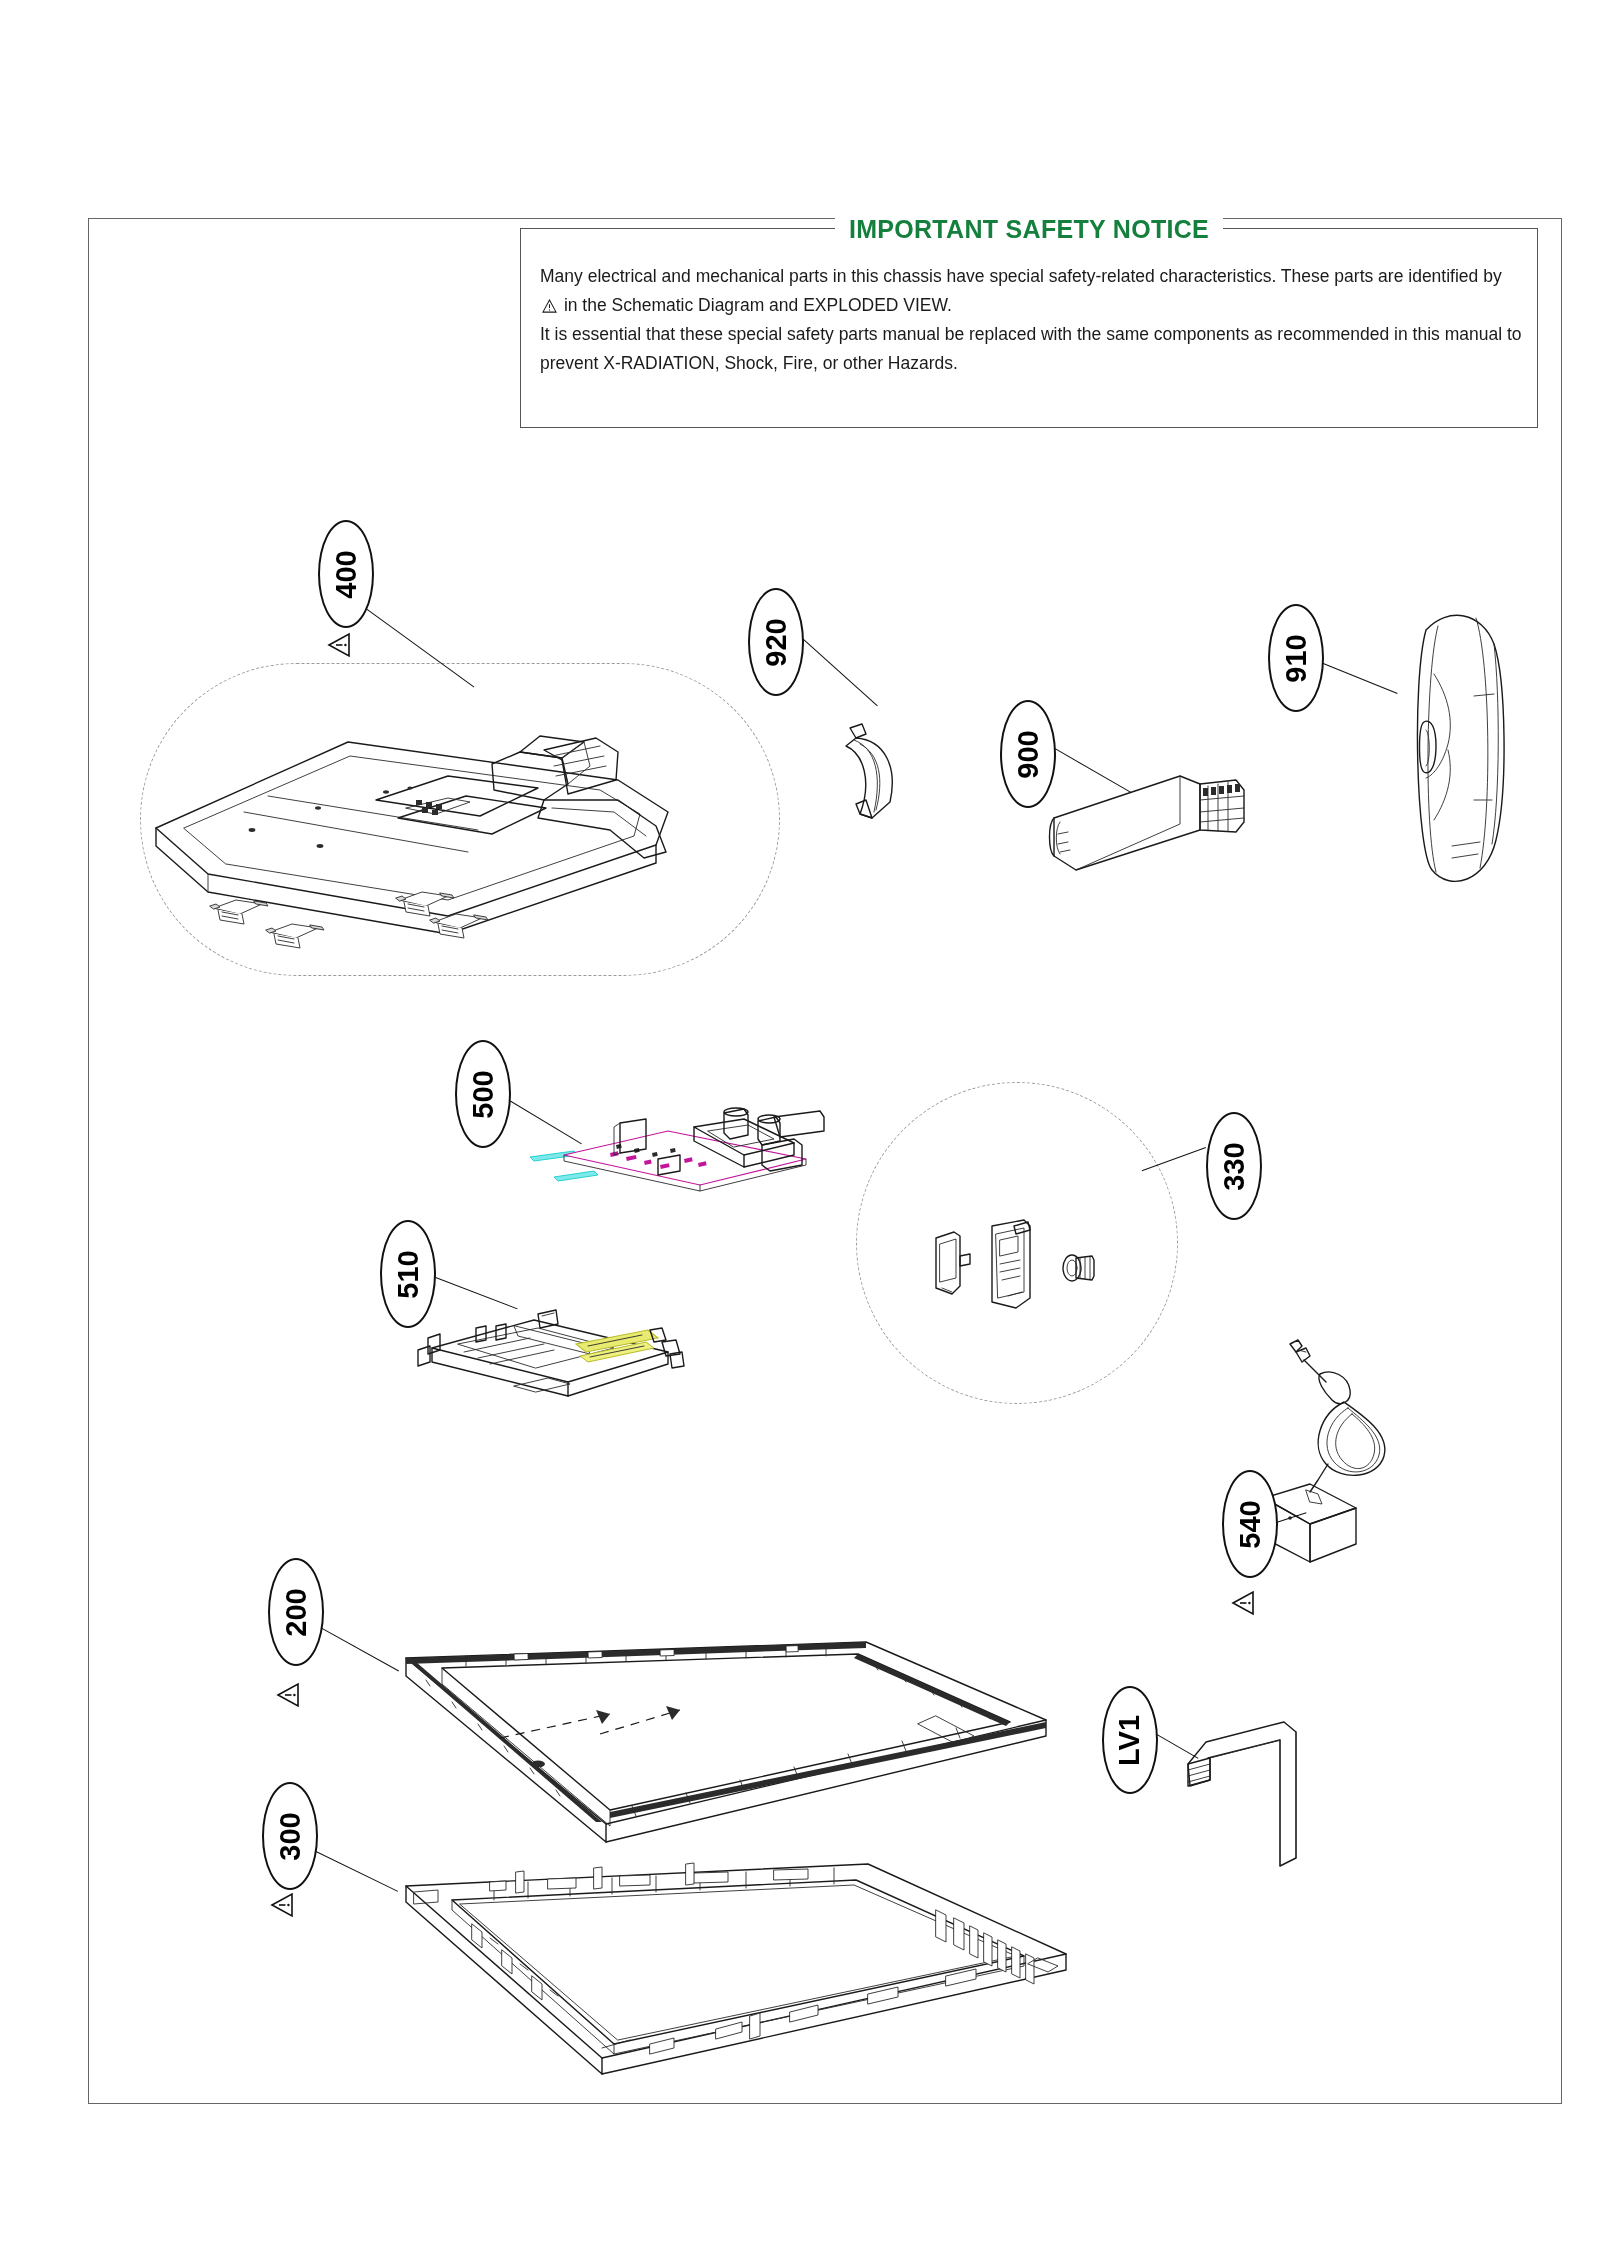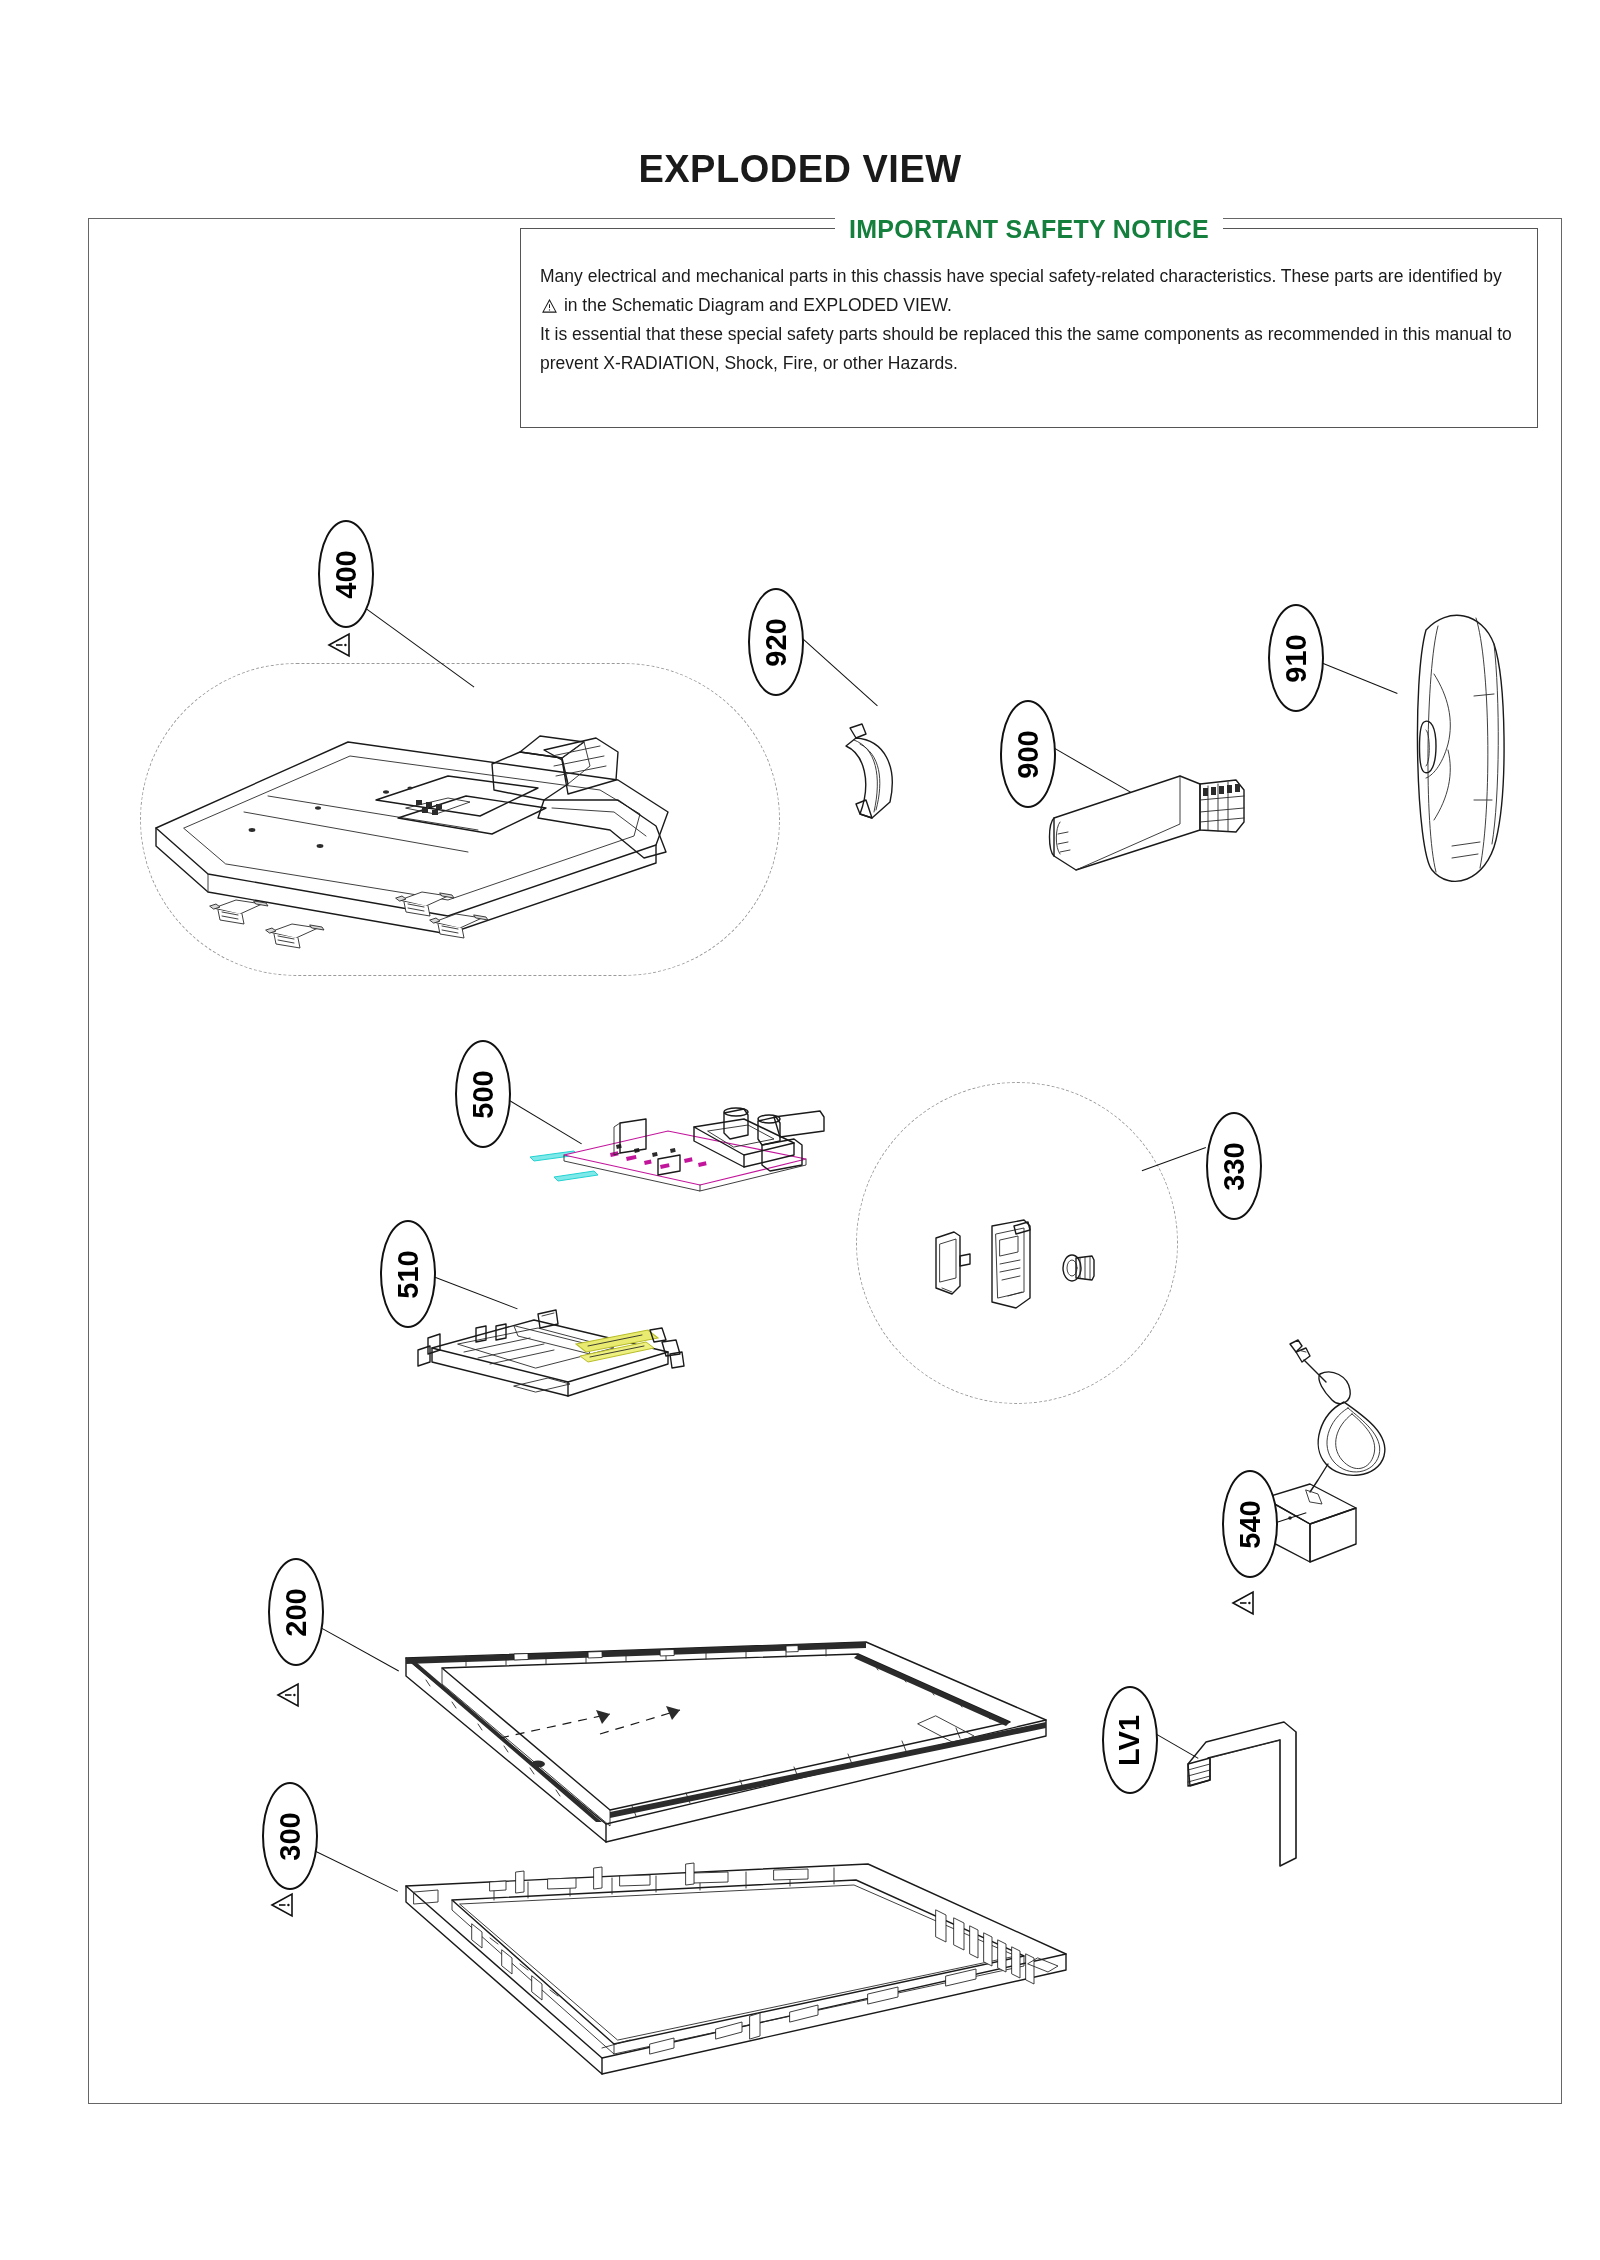--- a/index.html
+++ b/index.html
@@ -166,41 +166,40 @@
     stroke-linecap: round;
   }
   .fill-white { fill: #ffffff; }
   .fill-dark  { fill: #2b2b2b; }
 </style>
 </head>
 <body>
 
 <div id="page">
 
-  <div id="doc-title">EXPLODED VIEW</div>
 
   <div id="page-frame"></div>
 
   <div id="safety-notice"></div>
   <div id="safety-legend">
     <span class="legend-text">IMPORTANT SAFETY NOTICE</span>
   </div>
   <div id="safety-body">
     <p>
       <span>Many electrical and mechanical parts in this chassis have special safety-related characteristics. These parts are identified by</span>
       <span class="inline-warn">
         <svg viewBox="0 0 16 15">
             <path d="M8 1 L15 14 L1 14 Z" fill="none" stroke="#1b1b1b" stroke-width="1.1"></path>
             <path d="M8 5.6 L8 9.6" stroke="#1b1b1b" stroke-width="1.1"></path>
             <circle cx="8" cy="11.6" r="0.75" fill="#1b1b1b"></circle>
           </svg>
       </span>
       <span>in the Schematic Diagram and EXPLODED VIEW.</span>
     </p>
-    <p>It is essential that these special safety parts should be replaced this the same components as recommended in this manual to prevent X-RADIATION, Shock, Fire, or other Hazards.</p>
+    <p>It is essential that these special safety parts manual be replaced with the same components as recommended in this manual to prevent X-RADIATION, Shock, Fire, or other Hazards.</p>
   </div>
 
   <div class="dash-stadium" style="left:140px; top:663px; width:640px; height:313px;"></div>
 
   <div class="callout" style="left:318px; top:520px;">
     <span class="num">400</span>
   </div>
   <div class="leader" style="left:366px; top:608px; width:134px; transform:rotate(36deg);"></div>
   <div class="warn-tri" style="left:325px; top:630px;">
     <svg viewBox="0 0 30 30">

